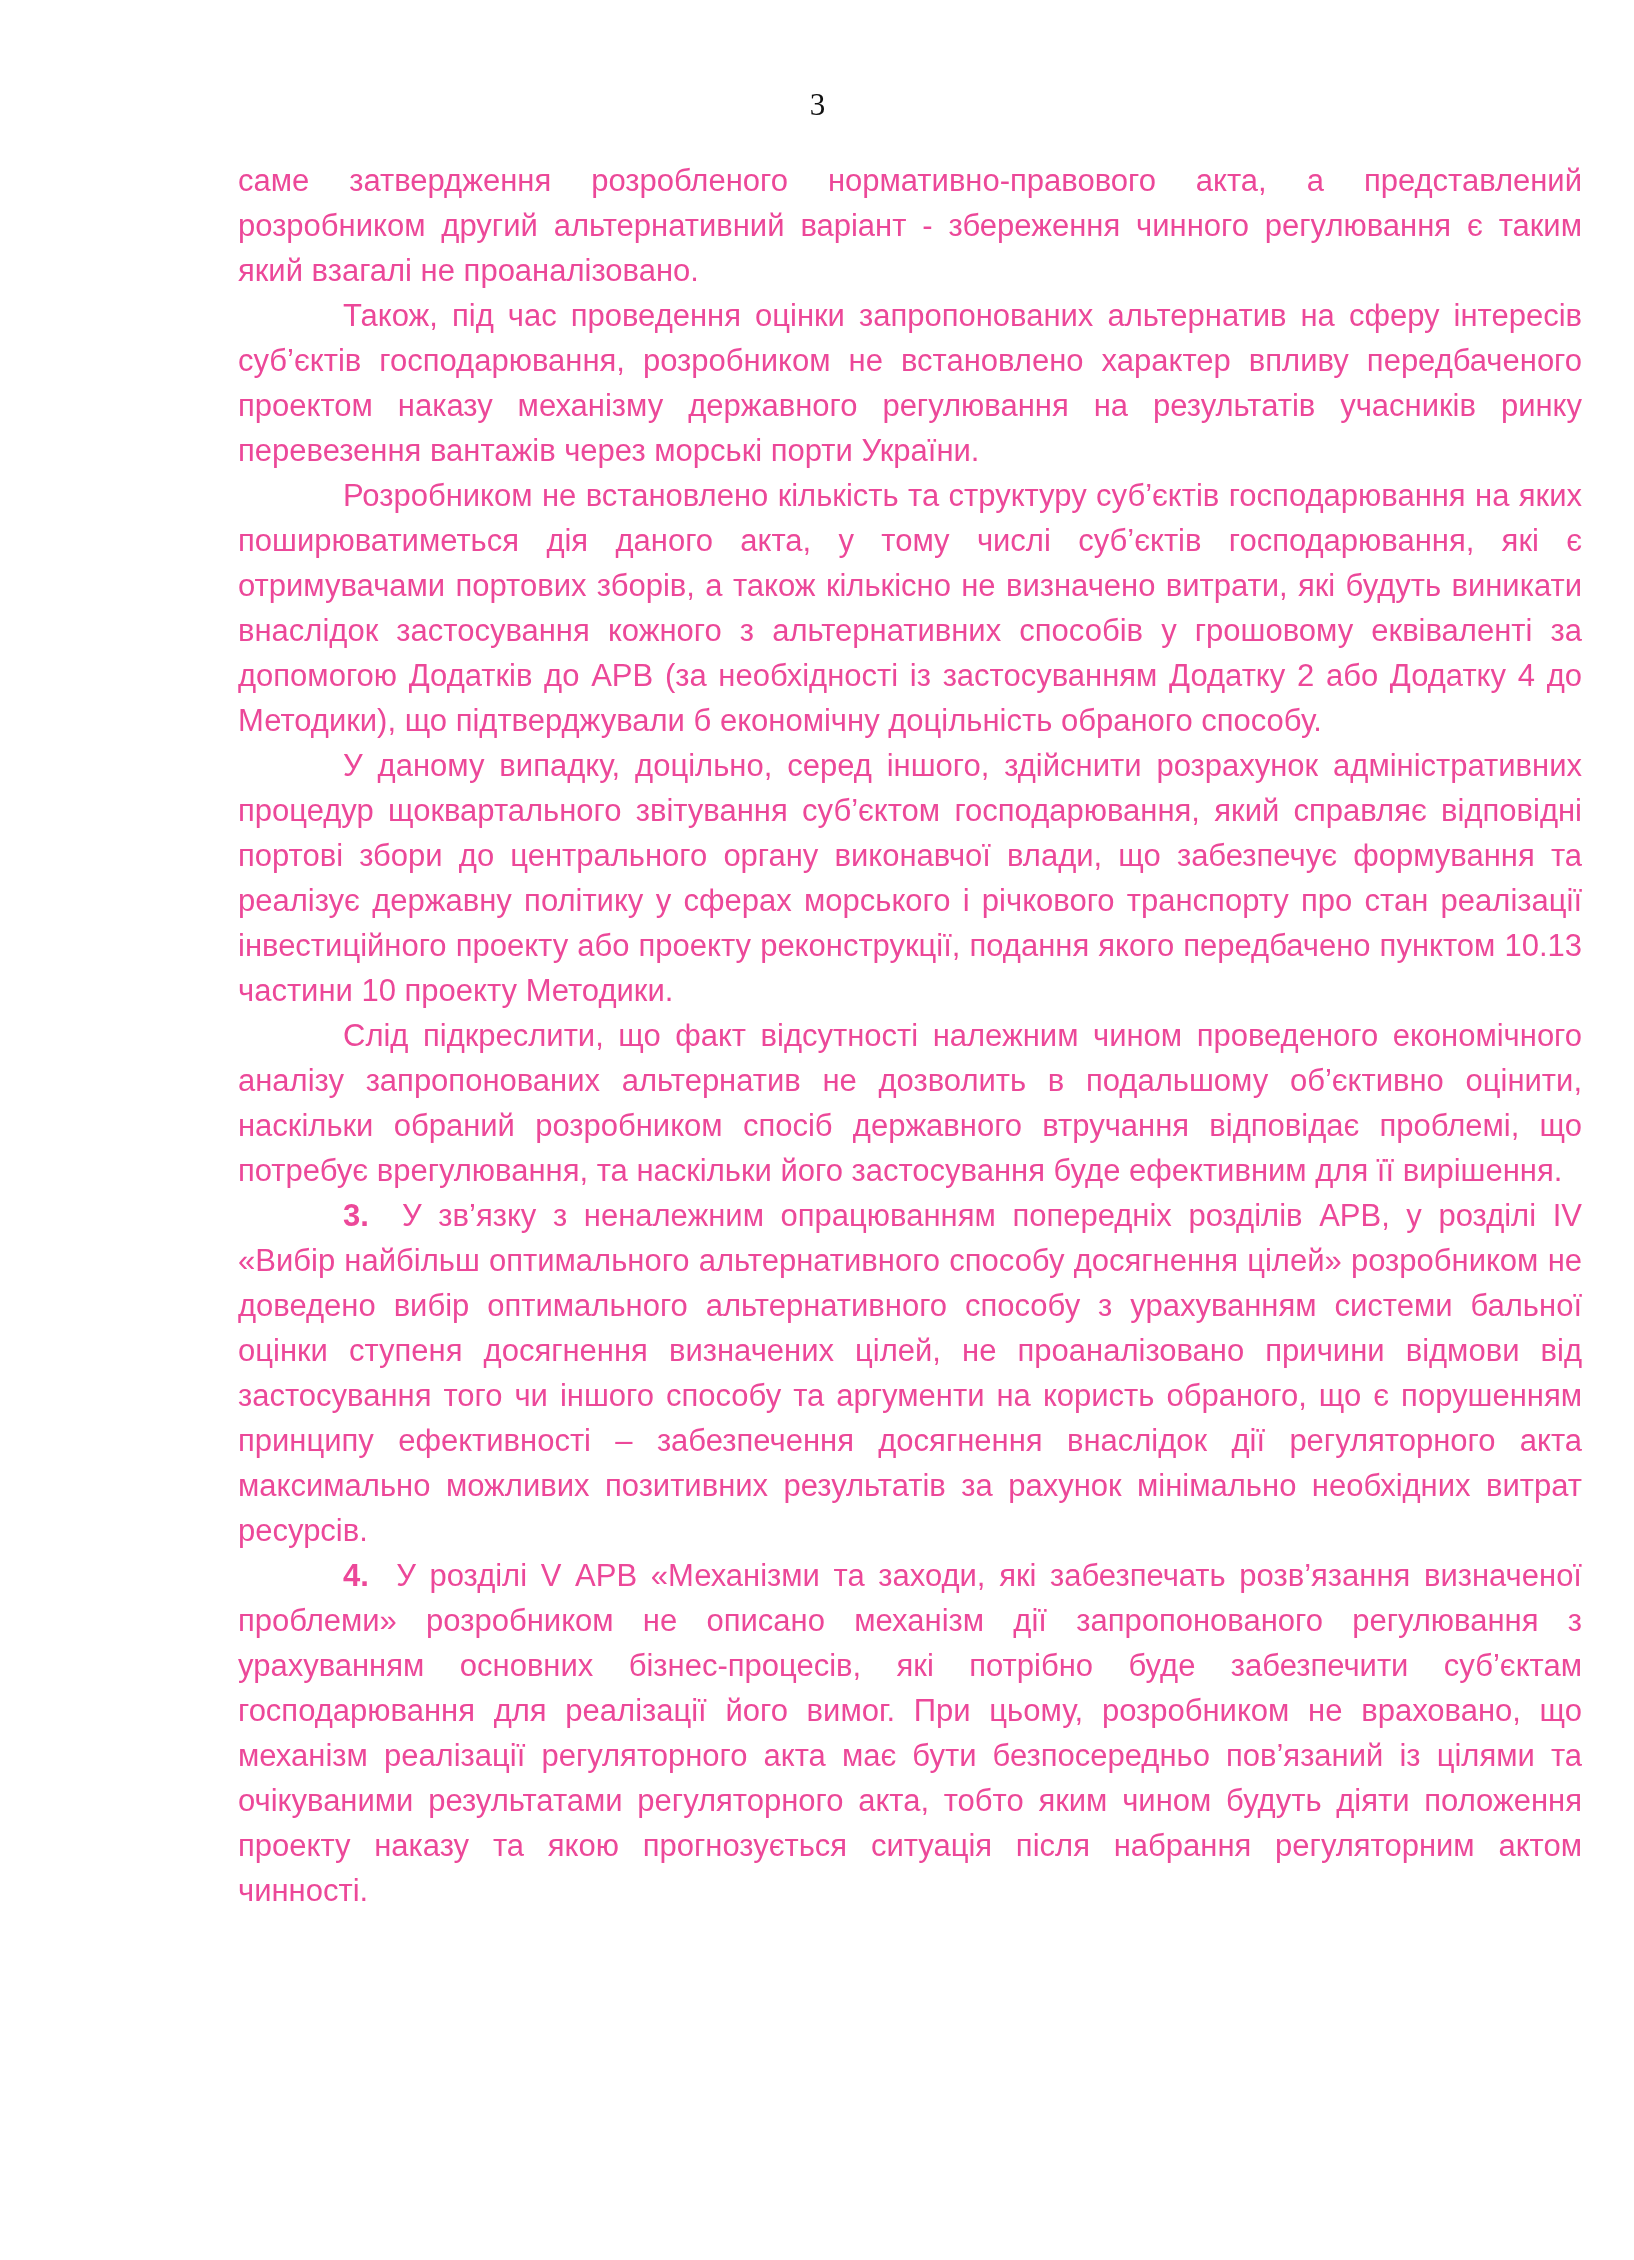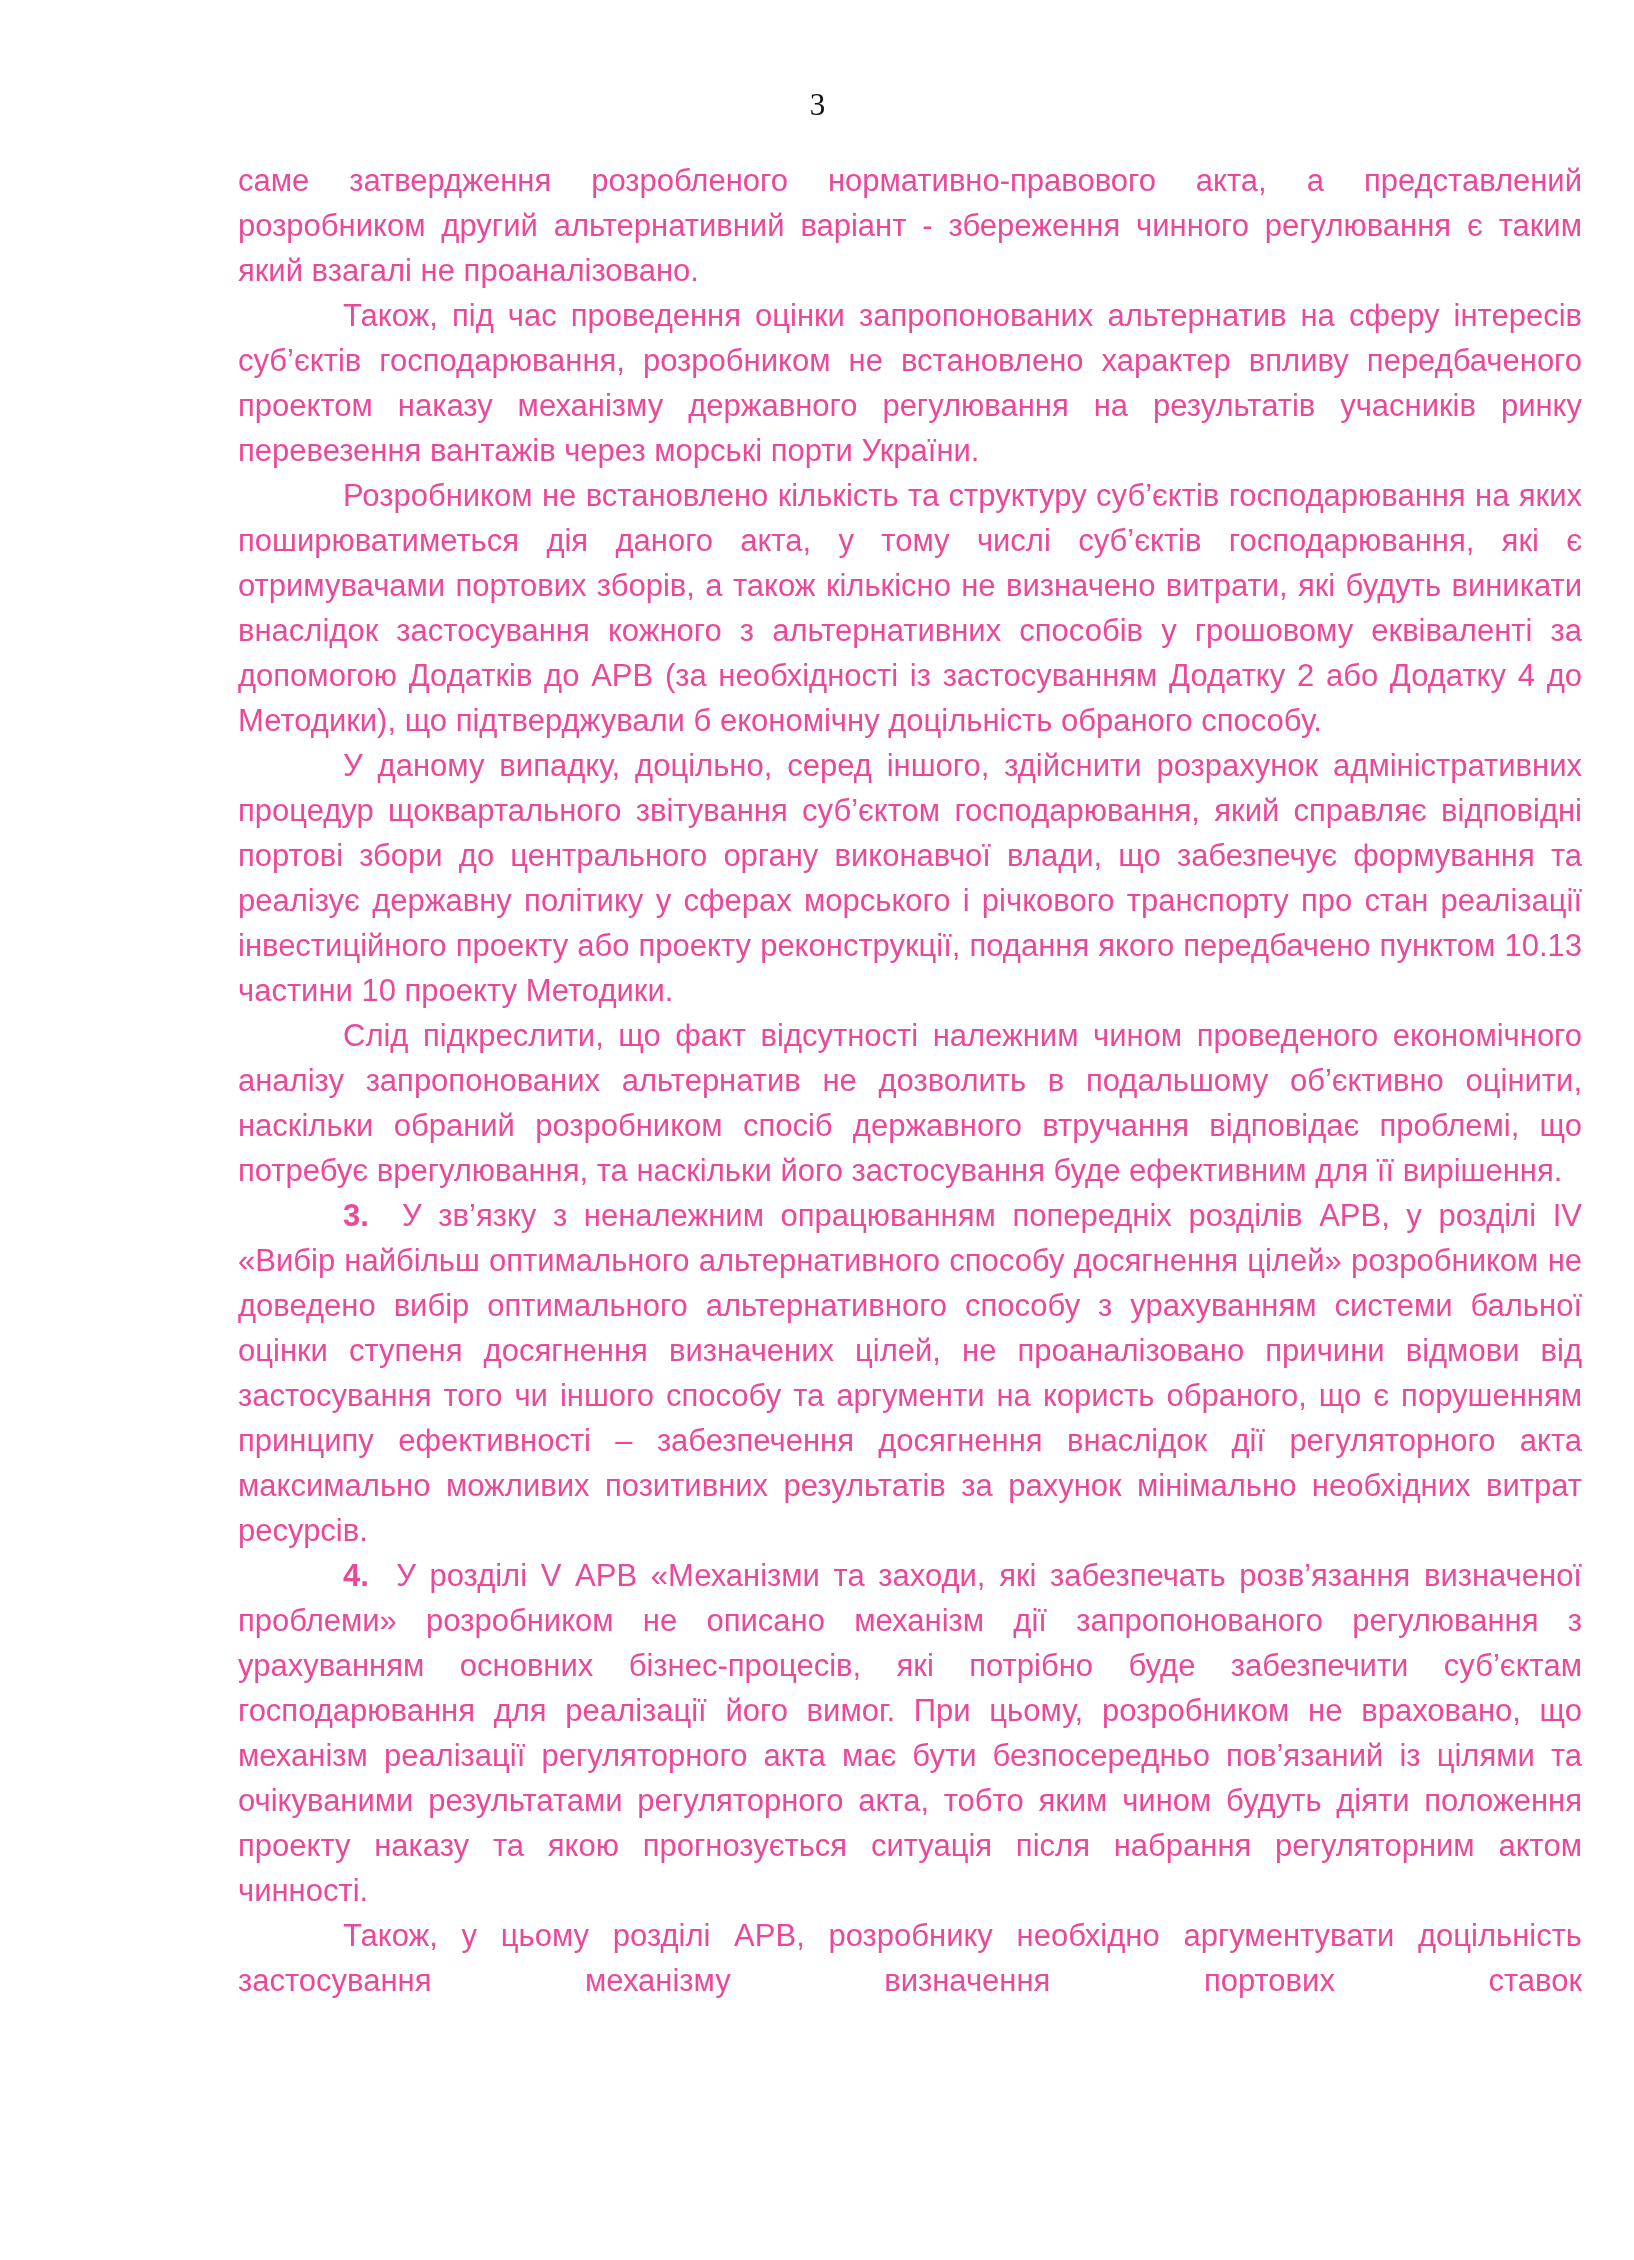--- a/index.html
+++ b/index.html
@@ -19,15 +19,14 @@
 <div class="page-num">3</div>
 
 <div class="content">
   <p><span>саме затвердження розробленого нормативно-правового акта, а представлений розробником другий альтернативний варіант - збереження чинного регулювання є таким який взагалі не проаналізовано.</span></p>
   <p class="indent"><span>Також, під час проведення оцінки запропонованих альтернатив на сферу інтересів суб’єктів господарювання, розробником не встановлено характер впливу передбаченого проектом наказу механізму державного регулювання на результатів учасників ринку перевезення вантажів через морські порти України.</span></p>
   <p class="indent"><span>Розробником не встановлено кількість та структуру суб’єктів господарювання на яких поширюватиметься дія даного акта, у тому числі суб’єктів господарювання, які є отримувачами портових зборів, а також кількісно не визначено витрати, які будуть виникати внаслідок застосування кожного з альтернативних способів у грошовому еквіваленті за допомогою Додатків до АРВ (за необхідності із застосуванням Додатку 2 або Додатку 4 до Методики), що підтверджували б економічну доцільність обраного способу.</span></p>
   <p class="indent"><span>У даному випадку, доцільно, серед іншого, здійснити розрахунок адміністративних процедур щоквартального звітування суб’єктом господарювання, який справляє відповідні портові збори до центрального органу виконавчої влади, що забезпечує формування та реалізує державну політику у сферах морського і річкового транспорту про стан реалізації інвестиційного проекту або проекту реконструкції, подання якого передбачено пунктом 10.13 частини 10 проекту Методики.</span></p>
   <p class="indent"><span>Слід підкреслити, що факт відсутності належним чином проведеного економічного аналізу запропонованих альтернатив не дозволить в подальшому об’єктивно оцінити, наскільки обраний розробником спосіб державного втручання відповідає проблемі, що потребує врегулювання, та наскільки його застосування буде ефективним для її вирішення.</span></p>
   <p class="indent"><span class="num">3.</span>&nbsp; <span>У зв’язку з неналежним опрацюванням попередніх розділів АРВ, у розділі IV «Вибір найбільш оптимального альтернативного способу досягнення цілей» розробником не доведено вибір оптимального альтернативного способу з урахуванням системи бальної оцінки ступеня досягнення визначених цілей, не проаналізовано причини відмови від застосування того чи іншого способу та аргументи на користь обраного, що є порушенням принципу ефективності – забезпечення досягнення внаслідок дії регуляторного акта максимально можливих позитивних результатів за рахунок мінімально необхідних витрат ресурсів.</span></p>
   <p class="indent"><span class="num">4.</span>&nbsp; <span>У розділі V АРВ «Механізми та заходи, які забезпечать розв’язання визначеної проблеми» розробником не описано механізм дії запропонованого регулювання з урахуванням основних бізнес-процесів, які потрібно буде забезпечити суб’єктам господарювання для реалізації його вимог. При цьому, розробником не враховано, що механізм реалізації регуляторного акта має бути безпосередньо пов’язаний із цілями та очікуваними результатами регуляторного акта, тобто яким чином будуть діяти положення проекту наказу та якою прогнозується ситуація після набрання регуляторним актом чинності.</span></p>
-  <p class="indent last-justify"><span>Також, у цьому розділі АРВ, розробнику необхідно аргументувати доцільність застосування механізму визначення портових ставок</span></p>
 </div>
 
 
 </body></html>

